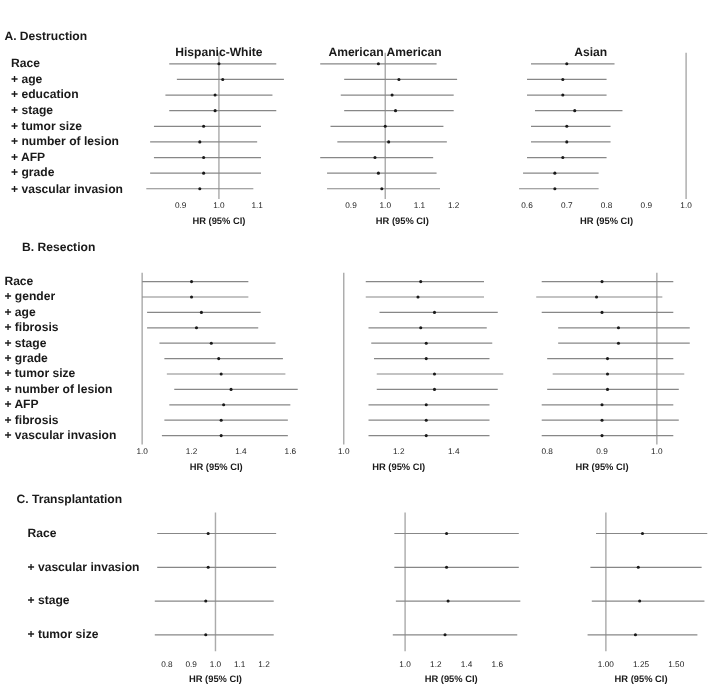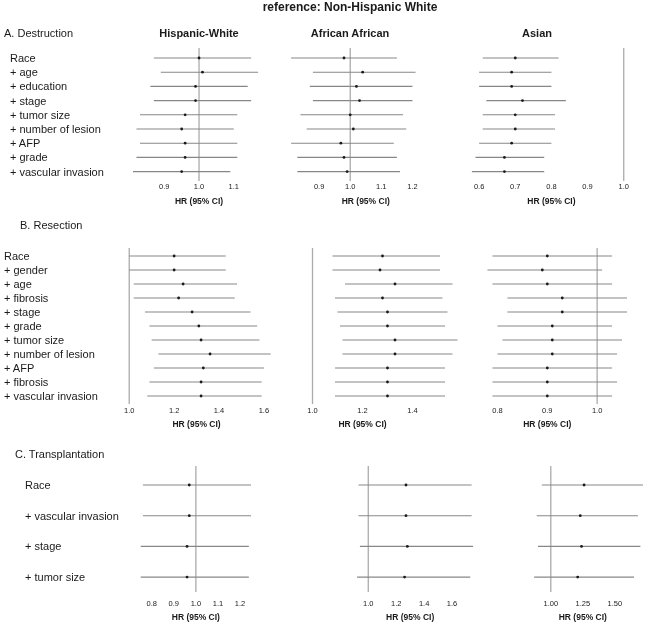--- a/index.html
+++ b/index.html
@@ -5,23 +5,23 @@
   html,body{margin:0;padding:0;background:#fff;}
   #figure{
     position:relative; width:650px; height:622px; background:#ffffff;
     font-family:"Liberation Sans", sans-serif; color:#1a1a1a; overflow:hidden;
   }
   #plot-svg{position:absolute; left:0; top:0;}
   .ftitle{
     position:absolute; left:350px; top:0; transform:translateX(-50%);
     font-size:12px; font-weight:700; white-space:nowrap;
   }
-  .plabel{position:absolute; font-size:11px; font-weight:400; line-height:13px; white-space:nowrap;}
-  .chead{position:absolute; transform:translateX(-50%); font-size:11px; font-weight:700; line-height:13px; white-space:nowrap;}
-  .rlabel{position:absolute; font-size:11px; line-height:14px; white-space:nowrap;}
+  .plabel{position:absolute; font-size:11px; font-weight:700; line-height:13px; white-space:nowrap;}
+  .chead{position:absolute; transform:translateX(-50%); font-size:11px; font-weight:700; line-height:13px; white-space:nowrap;margin-top:15px;}
+  .rlabel{position:absolute; font-size:11px; line-height:14px; white-space:nowrap;font-weight:bold;}
   .tick{font-family:"Liberation Sans", sans-serif; font-size:7.5px; fill:#1a1a1a; text-anchor:middle;}
   .hr{font-family:"Liberation Sans", sans-serif; font-size:8.5px; font-weight:700; fill:#1a1a1a; text-anchor:middle;}
 </style>
 </head>
 <body>
 
 <div id="figure">
   <svg id="plot-svg" width="650" height="622" viewBox="0 0 650 622">
       <g>
         <g>
@@ -237,24 +237,23 @@
           <circle cx="581.52" cy="546.4" r="1.4" fill="#1a1a1a"></circle>
           <line x1="534.16" x2="634" y1="577.1" y2="577.1" stroke="#878787" stroke-width="1.1"></line>
           <circle cx="577.68" cy="577.1" r="1.4" fill="#1a1a1a"></circle>
           <text x="550.8" y="606" class="tick">1.00</text>
           <text x="582.8" y="606" class="tick">1.25</text>
           <text x="614.8" y="606" class="tick">1.50</text>
           <text x="582.8" y="620" class="hr">HR (95% CI)</text>
         </g>
       </g>
     </svg>
-  <div class="ftitle">reference: Non-Hispanic White</div>
 <div class="plabel" style="left: 4px; top: 27px;">A. Destruction</div>
     <div class="chead" style="left: 199px; top: 27px;">Hispanic-White</div>
-    <div class="chead" style="left: 350px; top: 27px;">African African</div>
+    <div class="chead" style="left: 350px; top: 27px;">American American</div>
     <div class="chead" style="left: 537px; top: 27px; text-align: center;">Asian</div>
     <div class="rlabel" style="left: 10px; top: 51px;">Race</div>
     <div class="rlabel" style="left: 10px; top: 65.2px;">+ age</div>
     <div class="rlabel" style="left: 10px; top: 79.4px;">+ education</div>
     <div class="rlabel" style="left: 10px; top: 93.6px;">+ stage</div>
     <div class="rlabel" style="left: 10px; top: 107.8px;">+ tumor size</div>
     <div class="rlabel" style="left: 10px; top: 122px;">+ number of lesion</div>
     <div class="rlabel" style="left: 10px; top: 136.2px;">+ AFP</div>
     <div class="rlabel" style="left: 10px; top: 150.4px;">+ grade</div>
     <div class="rlabel" style="left: 10px; top: 164.6px;">+ vascular invasion</div>

